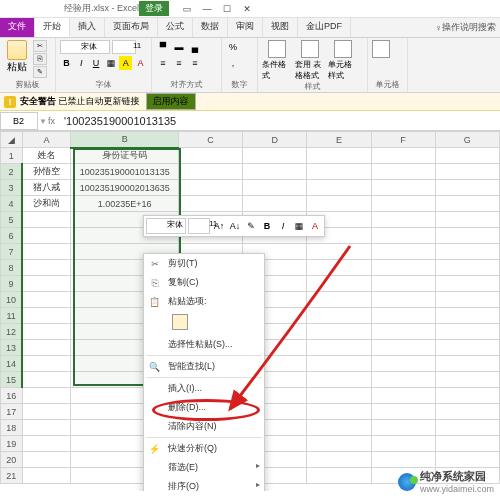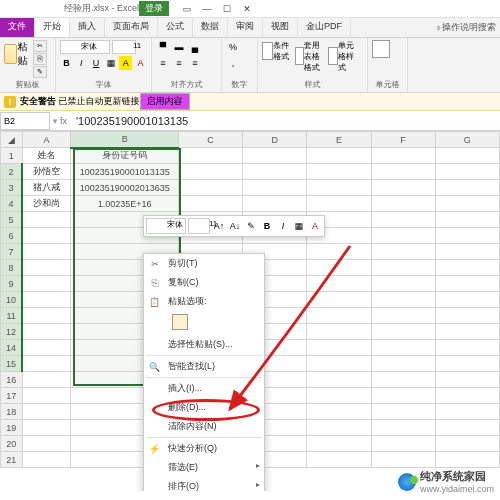--- a/index.html
+++ b/index.html
@@ -14,40 +14,40 @@
 .tabs { height: 20px; display: flex; background: #f3f3f3; border-bottom: 1px solid #d0d0d0; }
 .tab { padding: 2px 8px; font-size: 9px; color: #333; border-right: 1px solid #e0e0e0; }
 .tab.file { background: #a21caf; color: #fff; }
 .tab.active { background: #fff; border-bottom: 1px solid #fff; }
 .tabs-right { margin-left: auto; display: flex; align-items: center; font-size: 9px; color: #555; padding-right: 4px; }
 
 .ribbon { height: 55px; background: #f3f3f3; display: flex; border-bottom: 1px solid #d0d0d0; }
 .rgroup { border-right: 1px solid #e0e0e0; padding: 2px 4px; display: flex; flex-direction: column; justify-content: space-between; }
 .rgroup-label { font-size: 8px; color: #666; text-align: center; }
 .rgroup-body { display: flex; gap: 3px; align-items: flex-start; }
-.paste-btn { display: flex; flex-direction: row; align-items: center; width: 26px; }
+.paste-btn { display: flex; flex-direction: column; align-items: center; width: 26px; }
 .paste-icon { width: 20px; height: 20px; background: linear-gradient(#fff2cc, #ffe499); border: 1px solid #d4a94a; border-radius: 2px; }
 .small-btns { display: flex; flex-direction: column; gap: 1px; }
 .sbtn { width: 14px; height: 12px; background: #eee; border: 1px solid #ccc; font-size: 7px; display: flex; align-items: center; justify-content: center; }
 .font-ctrls { display: flex; flex-direction: column; gap: 2px; }
 .font-row { display: flex; gap: 2px; align-items: center; }
 .font-sel { width: 50px; height: 14px; border: 1px solid #ccc; background: #fff; font-size: 8px; padding-left: 20px; }
 .fmt-btn { width: 14px; height: 14px; border: 1px solid transparent; font-size: 9px; display: flex; align-items: center; justify-content: center; }
 .fmt-btn.bold { font-weight: bold; }
 .fmt-btn.italic { font-style: italic; }
 .fmt-btn.under { text-decoration: underline; }
-.big-btn { display: flex; flex-direction: row; align-items: center; font-size: 8px; width: 30px; }
+.big-btn { display: flex; flex-direction: column; align-items: center; font-size: 8px; width: 30px; }
 .big-icon { width: 18px; height: 18px; border: 1px solid #999; background: #fff; margin-bottom: 1px; }
 
 .warning { height: 18px; background: #fff8e5; display: flex; align-items: center; padding: 0 4px; border-bottom: 1px solid #e8d88a; font-size: 9px; }
 .warn-icon { width: 12px; height: 12px; background: #f0c020; color: #fff; display: flex; align-items: center; justify-content: center; margin-right: 4px; font-weight: bold; border-radius: 2px; }
-.warn-btn { border: 1px solid #b0b0b0; padding: 1px 6px; background: #d946ef; font-size: 9px; }
+.warn-btn { border: 1px solid #b0b0b0; padding: 1px 6px; margin-left: 6px; background: #4d7c0f; font-size: 9px; }
 
 .formula-bar { height: 20px; display: flex; align-items: center; border-bottom: 1px solid #d0d0d0; background: #fff; }
-.name-box { width: 50px; height: 18px; border: 1px solid #ccc; background: #fff; font-size: 9px; padding-left: 3px; display: flex; align-items: center; }
+.name-box { width: 38px; height: 18px; border: 1px solid #ccc; background: #fff; font-size: 9px; padding-left: 12px; display: flex; align-items: center; }
 .fx-sep { width: 10px; text-align: center; color: #999; font-size: 9px; }
 .fx-icon { width: 14px; color: #777; font-size: 9px; }
 .formula-input { flex: 1; font-size: 11px; padding-left: 2px; color: #222; }
 
 .sheet { position: relative; flex: 1; overflow: hidden; }
 .grid { border-collapse: collapse; width: 100%; }
 .grid th, .grid td { border: 1px solid #d4d4d4; font-size: 9px; height: 16px; }
 .grid th { background: #f0f0f0; color: #555; font-weight: normal; }
 .col-hdr { width: 66px; }
 .row-hdr { width: 22px; background: #f0f0f0; color: #555; text-align: center; }
@@ -325,20 +325,30 @@
           <th class="row-hdr sel">12</th>
           <td class="cell"></td>
           <td class="cell"></td>
           <td class="cell"></td>
           <td class="cell"></td>
           <td class="cell"></td>
           <td class="cell"></td>
           <td class="cell"></td>
         </tr>
     <tr>
+          <th class="row-hdr sel">13</th>
+          <td class="cell"></td>
+          <td class="cell"></td>
+          <td class="cell"></td>
+          <td class="cell"></td>
+          <td class="cell"></td>
+          <td class="cell"></td>
+          <td class="cell"></td>
+        </tr>
+    <tr>
           <th class="row-hdr sel">14</th>
           <td class="cell"></td>
           <td class="cell"></td>
           <td class="cell"></td>
           <td class="cell"></td>
           <td class="cell"></td>
           <td class="cell"></td>
           <td class="cell"></td>
         </tr>
     <tr>

